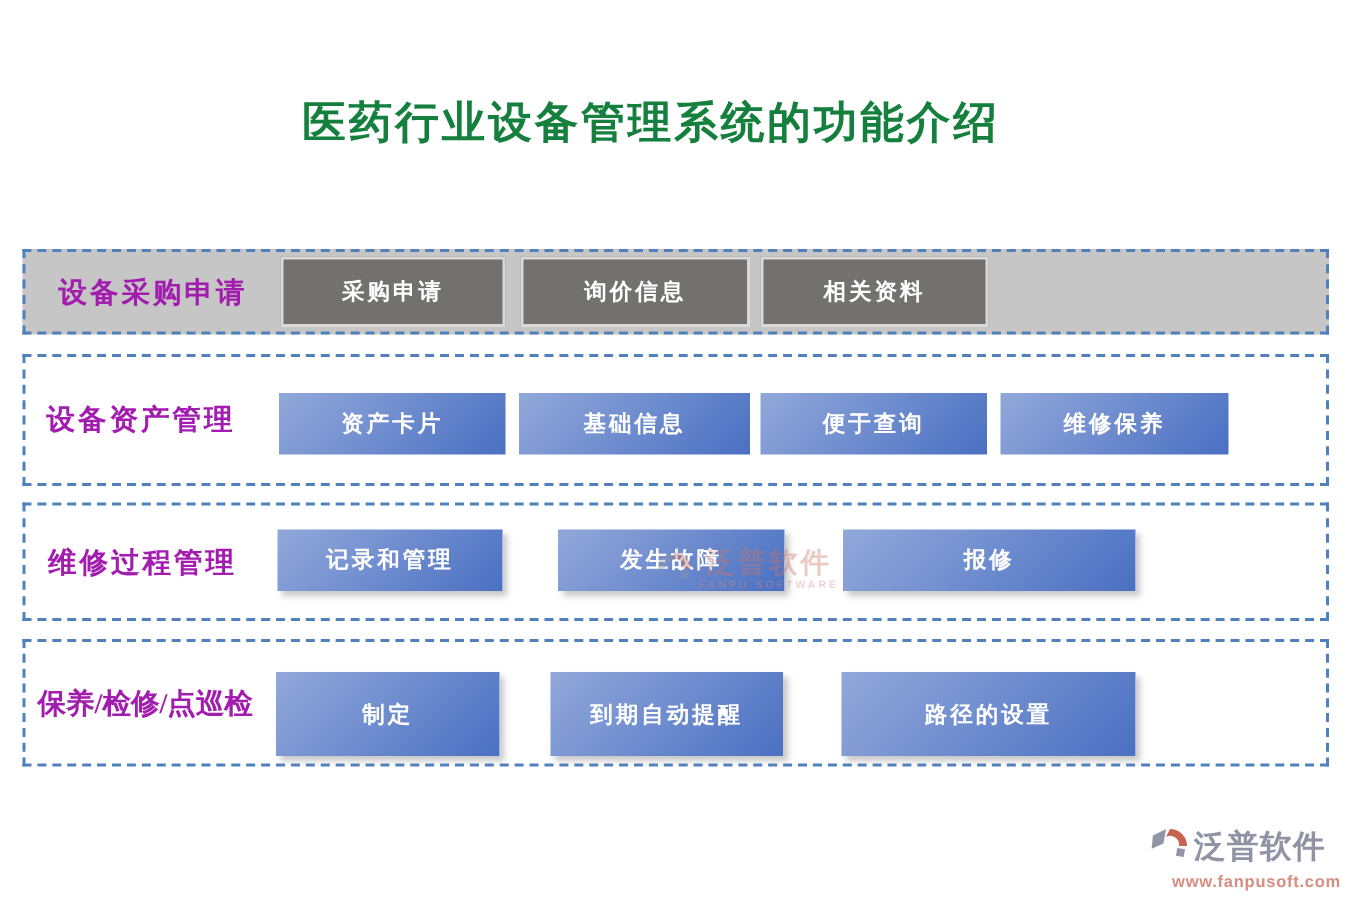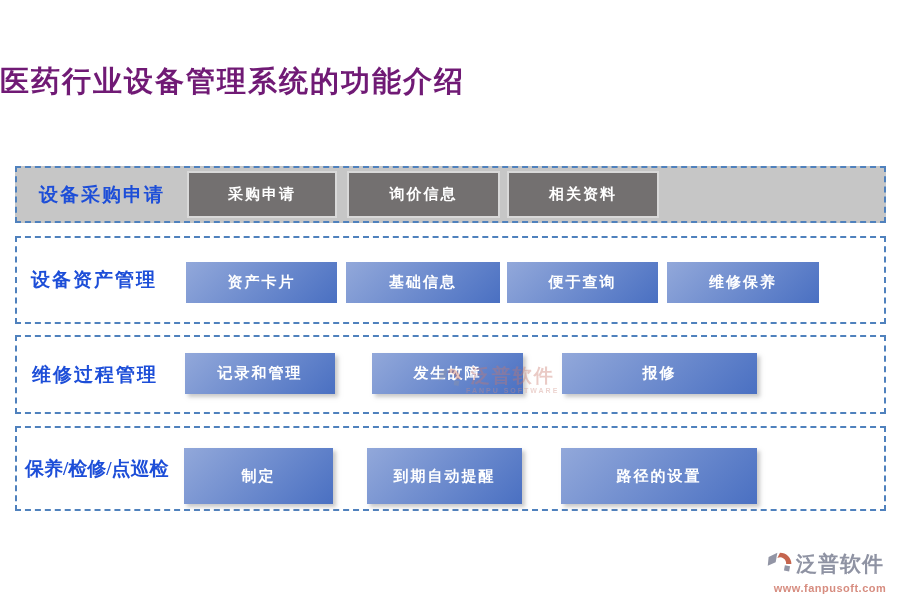--- a/index.html
+++ b/index.html
@@ -4,41 +4,41 @@
 <style>
   html,body{margin:0;padding:0;}
   body{
     width:900px;height:600px;position:relative;overflow:hidden;
     background:#ffffff;
     font-family:"Liberation Sans",sans-serif;
   }
   
   .title{
     position:absolute;top:62px;left:0;width:868px;margin:0;
-    text-align:left;
+    text-align:center;
     font-family:"Liberation Serif",serif;
-    font-size:29px;font-weight:bold;color:#701a75;
+    font-size:29px;font-weight:bold;color:#15803d;
     letter-spacing:2px;
   }
   
   .row{
     position:absolute;left:15px;width:871px;
     border:2px dashed #4f81bd;
     box-sizing:border-box;
     background:#ffffff;
   }
   .row1{top:166px;height:57px;background:#c6c6c6;}
   .row2{top:236px;height:88px;}
   .row3{top:335px;height:79px;}
   .row4{top:426px;height:85px;}
 
   .row-label{
     position:absolute;top:50%;transform:translateY(-50%);
     font-family:"Liberation Serif",serif;
-    font-weight:bold;font-size:19px;color:#1d4ed8;
+    font-weight:bold;font-size:19px;color:#a21caf;
     letter-spacing:2px;white-space:nowrap;
   }
   .row1 .row-label{left:22px;}
   .row2 .row-label{left:14px;}
   .row3 .row-label{left:15px;}
   .row4 .row-label{left:8px;letter-spacing:0;}
 
   
   .btn{
     position:absolute;margin:0;padding:0;
@@ -99,21 +99,21 @@
     position:absolute;left:766px;top:550px;width:128px;
   }
   .footer-top{display:flex;align-items:center;gap:2px;}
   .footer-name{
     font-family:"Liberation Serif",serif;
     font-size:21px;font-weight:bold;color:#8f93a3;letter-spacing:1px;line-height:26px;
     white-space:nowrap;
   }
   .footer-url{
     font-size:11px;font-weight:bold;color:#d78d80;
-    text-align:center;margin-top:4px;letter-spacing:.5px;white-space:nowrap;
+    text-align:right;margin-top:4px;letter-spacing:.5px;white-space:nowrap;
   }
   .logo-svg{display:block;}
 </style>
 </head>
 <body>
 
 <h1 class="title">医药行业设备管理系统的功能介绍</h1>
 
 <div class="row row1">
   <span class="row-label">设备采购申请</span>

